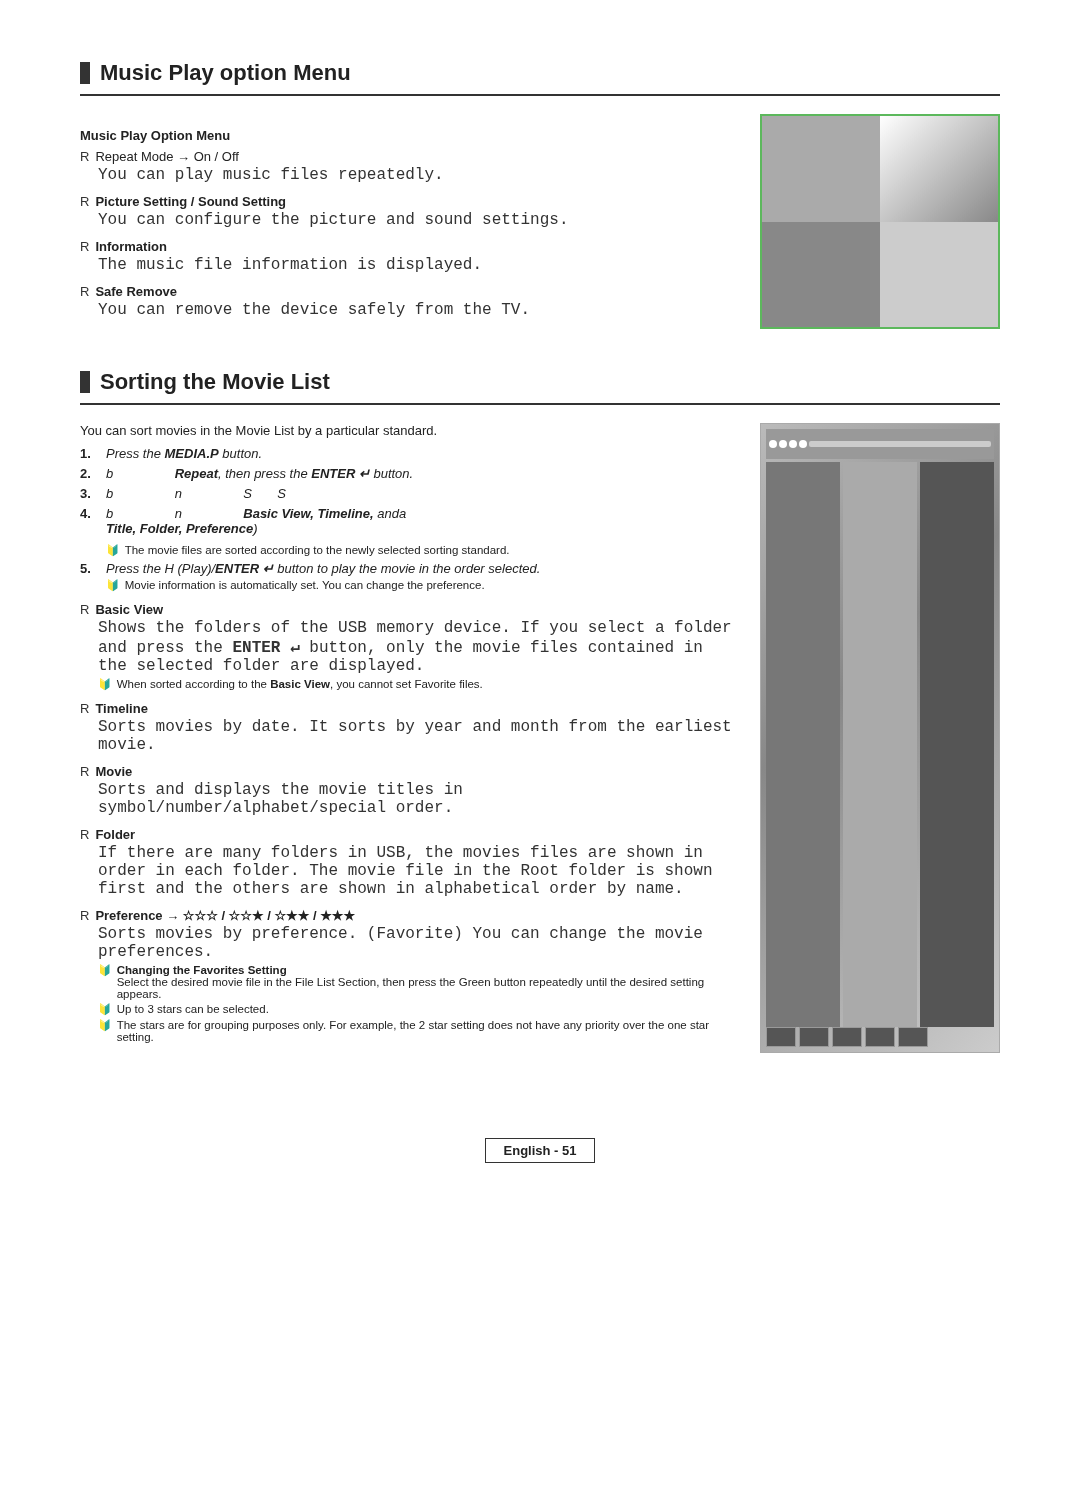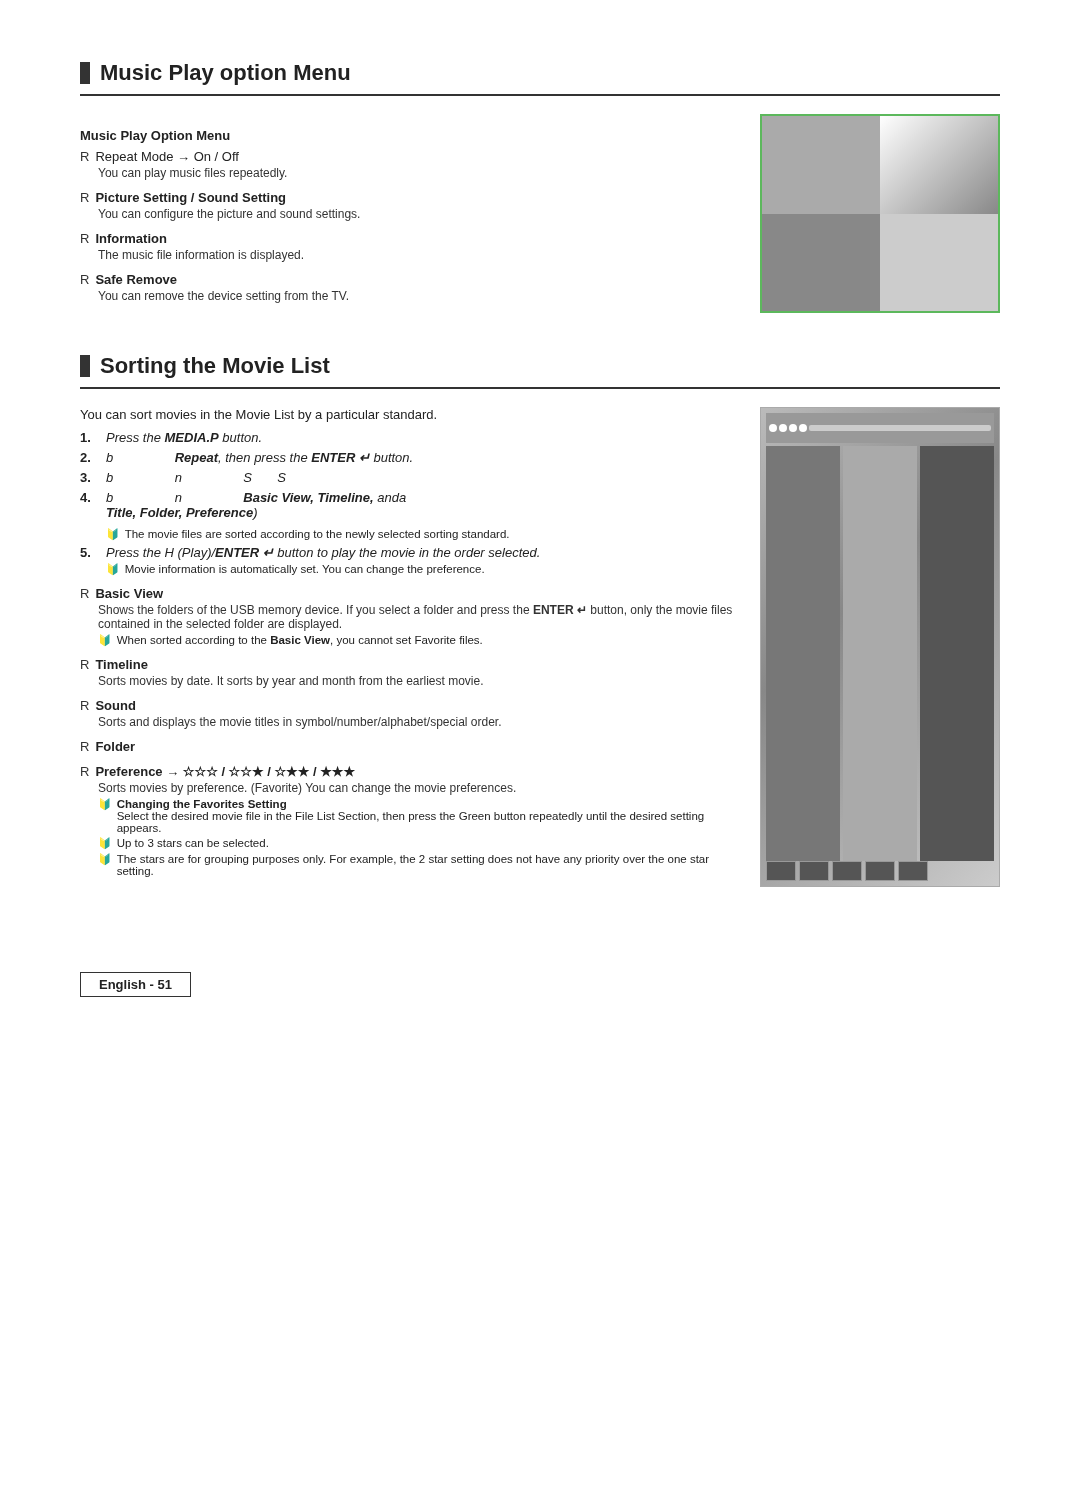--- a/index.html
+++ b/index.html
@@ -111,24 +111,25 @@
     }
     .r-symbol {
       font-size: 13px;
       color: #333;
       margin-top: 0px;
     }
     .r-label-bold {
       font-weight: bold;
     }
     .r-desc {
-      font-size: 12px;
+      font-size: 16px;
       color: #333;
       margin-left: 18px;
       margin-top: 2px;
+      font-family: Liberation Mono, monospace;
     }
     .steps {
       margin: 8px 0 8px 0;
     }
     .step {
       display: flex;
       gap: 8px;
       margin-bottom: 5px;
       font-size: 13px;
       align-items: flex-start;
@@ -136,21 +137,21 @@
     .step-num {
       font-weight: bold;
       min-width: 18px;
     }
     .step-content {
       flex: 1;
       font-style: italic;
     }
     .bold { font-weight: bold; }
     .page-footer {
-      text-align: left;
+      text-align: center;
       margin-top: 85px;
       font-size: 13px;
     }
     .footer-box {
       display: inline-block;
       border: 1px solid #333;
       padding: 4px 18px;
       font-weight: bold;
       font-size: 13px;
     }
@@ -201,21 +202,21 @@
           <span class="r-label-bold">Information</span>
         </div>
         <div class="r-desc">The music file information is displayed.</div>
       </div>
 
       <div class="r-item">
         <div class="r-label">
           <span class="r-symbol">R</span>
           <span class="r-label-bold">Safe Remove</span>
         </div>
-        <div class="r-desc">You can remove the device setting from the TV.</div>
+        <div class="r-desc">You can remove the device safely from the TV.</div>
       </div>
     </div>
 
     <div class="image-placeholder">
       <div class="img-inner">
         <div class="img-cell-1"></div>
         <div class="img-cell-2"></div>
         <div class="img-cell-3"></div>
         <div class="img-cell-4"></div>
       </div>
@@ -279,30 +280,31 @@
         <div class="r-label">
           <span class="r-symbol">R</span>
           <span class="r-label-bold">Timeline</span>
         </div>
         <div class="r-desc">Sorts movies by date. It sorts by year and month from the earliest movie.</div>
       </div>
 
       <div class="r-item">
         <div class="r-label">
           <span class="r-symbol">R</span>
-          <span class="r-label-bold">Sound</span>
+          <span class="r-label-bold">Movie</span>
         </div>
         <div class="r-desc">Sorts and displays the movie titles in symbol/number/alphabet/special order.</div>
       </div>
 
       <div class="r-item">
         <div class="r-label">
           <span class="r-symbol">R</span>
           <span class="r-label-bold">Folder</span>
         </div>
+        <div class="r-desc">If there are many folders in USB, the movies files are shown in order in each folder. The movie file in the Root folder is shown first and the others are shown in alphabetical order by name.</div>
       </div>
 
       <div class="r-item">
         <div class="r-label">
           <span class="r-symbol">R</span>
           <span class="r-label-bold">Preference → ☆☆☆ / ☆☆★ / ☆★★ / ★★★</span>
         </div>
         <div class="r-desc">Sorts movies by preference. (Favorite) You can change the movie preferences.</div>
         <div class="note-block">
           <div class="note-item">

